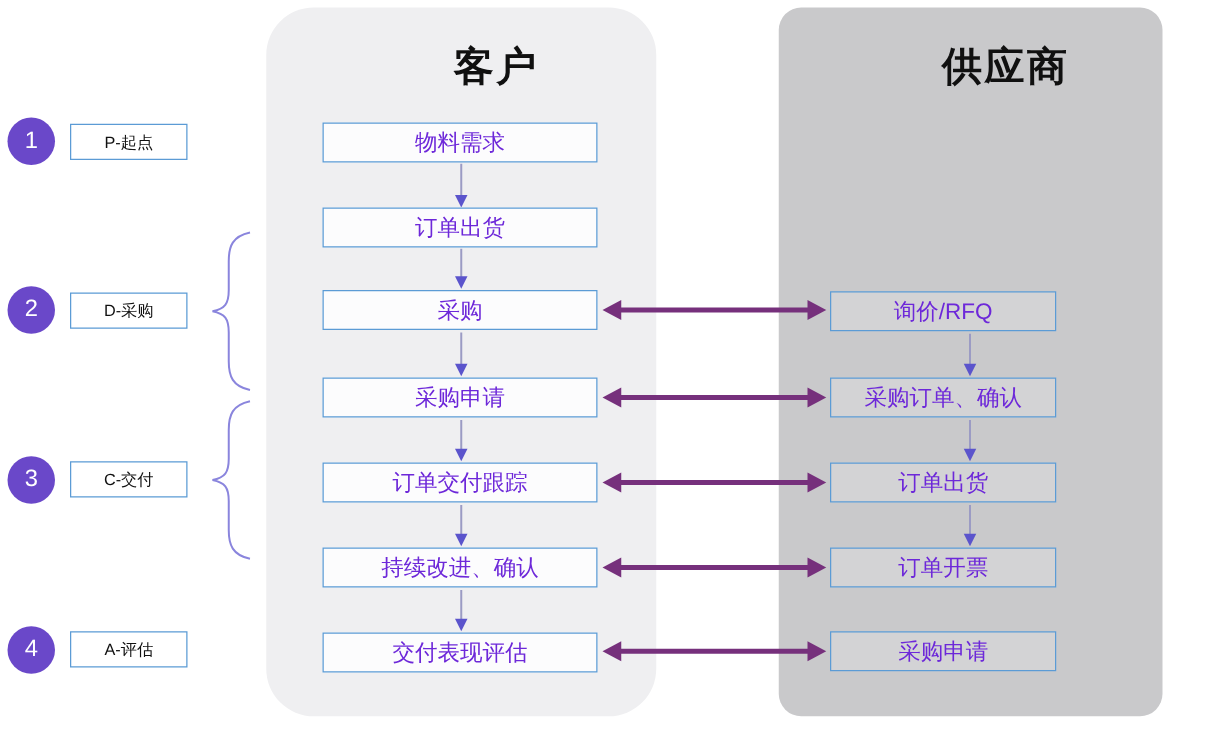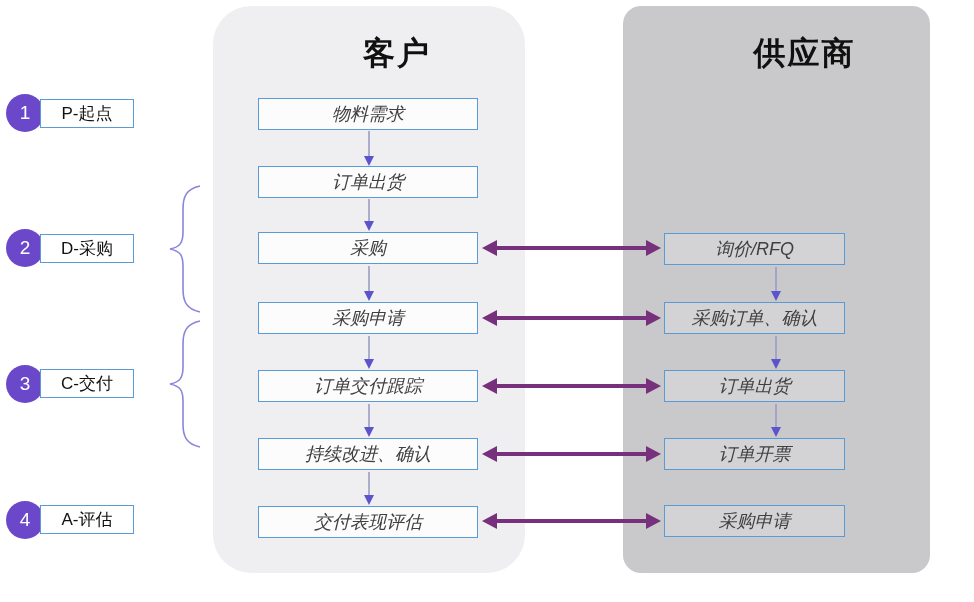--- a/index.html
+++ b/index.html
@@ -10,34 +10,34 @@
   }
   .panel{position:absolute;top:6px;height:567px;border-radius:38px;}
   .panel.customer{left:213px;width:312px;background:#efeff1;}
   .panel.supplier{left:623px;width:307px;background:#c9c9cb;border-radius:18px;}
   .panel-header{
     position:absolute;top:26px;left:0;width:100%;text-align:center;
     font-size:32px;font-weight:bold;color:#101010;letter-spacing:2px;margin-left:28px;
   }
   .flow-box{
     position:absolute;height:32px;display:flex;align-items:center;justify-content:center;
-    font-size:18px;color:#404040;border:1.5px solid #5b9bd5;box-sizing:border-box;font-style:italic;
+    font-size:18px;color:#6d28d9;border:1.5px solid #5b9bd5;box-sizing:border-box;
   }
   .flow-box.c{left:258px;width:220px;background:#fcfcfd;}
   .flow-box.s{left:664px;width:181px;background:#d3d3d5;}
   .phase-circle{
     position:absolute;left:6px;width:38px;height:38px;border-radius:50%;
     background:#6a48c9;color:#ffffff;font-size:19px;
     display:flex;align-items:center;justify-content:center;
   }
   .phase-label{
-    position:absolute;left:40px;width:94px;height:29px;box-sizing:border-box;
+    position:absolute;left:56px;width:94px;height:29px;box-sizing:border-box;
     background:#ffffff;border:1.5px solid #5b9bd5;
     display:flex;align-items:center;justify-content:center;
-    font-size:17px;color:#111111;
+    font-size:13px;color:#111111;
   }
   svg.connectors{position:absolute;left:0;top:0;pointer-events:none;}
 </style>
 </head>
 <body>
 
 <div class="panel customer">
   <div class="panel-header">客户</div>
 </div>
 <div class="panel supplier">

